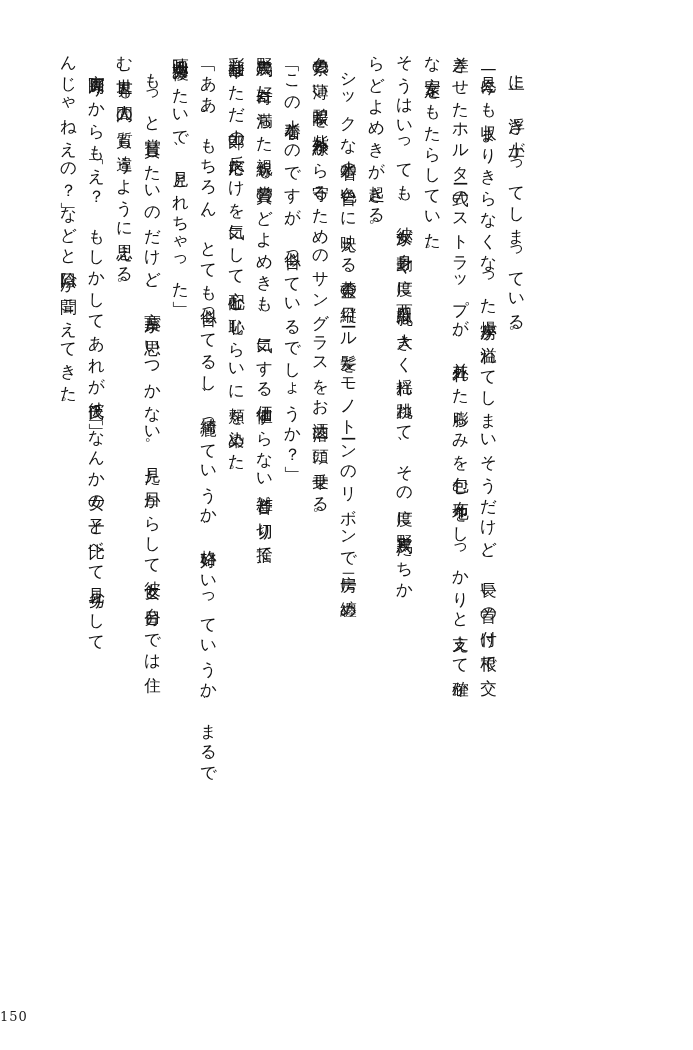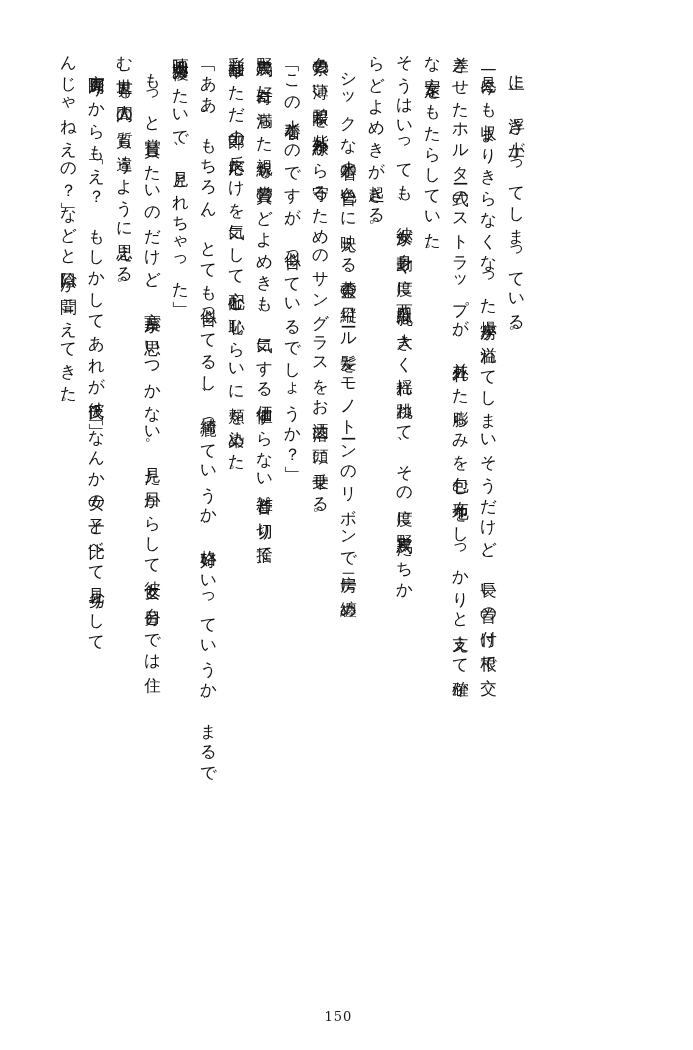--- a/index.html
+++ b/index.html
@@ -50,21 +50,20 @@
     text-align: start;
   }
   .column.indent {
     padding-top: 17px;
   }
   #page-number {
     position: absolute;
     bottom: 26px;
     left: 0;
     width: 677px;
-    text-align: center;
     font-size: 13px;
     font-family: "DejaVu Serif", "Liberation Serif", serif;
     color: #1a1a1a;
     letter-spacing: 1px;
   }
 </style>
 </head>
 <body>
 
 <div id="page">

